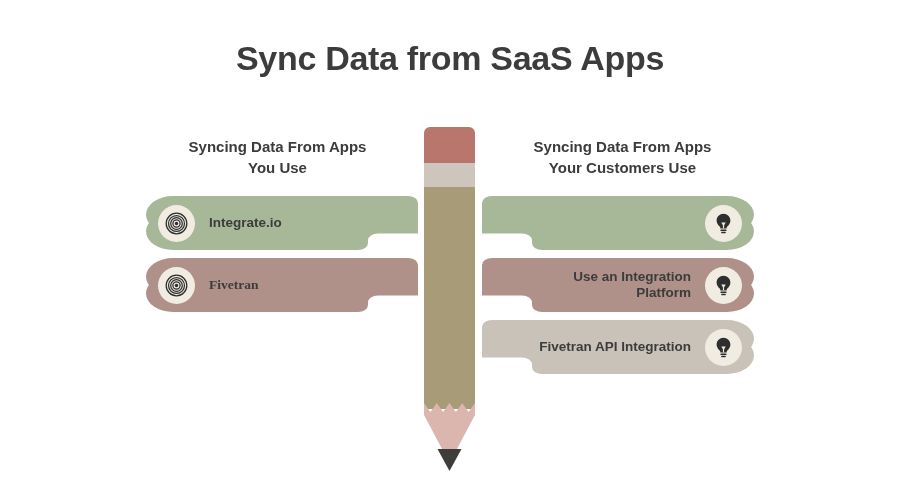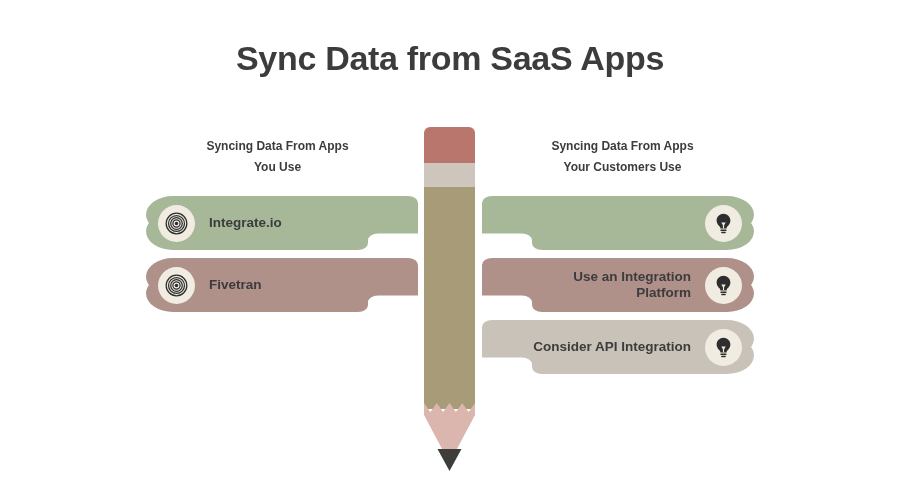--- a/index.html
+++ b/index.html
@@ -17,21 +17,21 @@
     position:absolute;top:39px;left:0;width:900px;
     text-align:center;
     font-size:34px;font-weight:bold;
     color:#3c3c3c;
     letter-spacing:-0.3px;
   }
 
   
   .col-head{
     position:absolute;
-    font-size:12px;font-weight:bold;
+    font-size:15px;font-weight:bold;
     color:#3c3c3c;
     line-height:21px;
     text-align:center;
     white-space:pre-line;
   }
   #head-left{top:136px;left:150px;width:255px;}
   #head-right{top:136px;left:495px;width:255px;}
 
   
   .pencil{position:absolute;left:424px;top:127px;width:51px;height:340px;}
@@ -76,21 +76,21 @@
   .bar-label{
     font-size:13.5px;font-weight:bold;color:#3c3c3c;
     line-height:16.5px;
     white-space:pre-line;
   }
   .bar-left  .bar-label{margin-left:14px;text-align:left;}
   .bar-right .bar-label{margin-right:14px;text-align:right;}
 
   
   #bar-l0{left:146px;top:196px;width:272px;}
-  #bar-l1{left:146px;top:258px;width:272px;}
+  #bar-l1{left:146px;top:258px;width:272px;font-family:Liberation Serif, serif;}
   #bar-l2{left:146px;top:320px;width:272px;}
   
   #bar-r0{left:482px;top:196px;width:272px;}
   #bar-r1{left:482px;top:258px;width:272px;justify-content:flex-end;}
   #bar-r2{left:482px;top:320px;width:272px;}
 
   
   #bar-l0,#bar-r0{z-index:6;}
   #bar-l1,#bar-r1{z-index:5;}
   #bar-l2,#bar-r2{z-index:4;}
@@ -209,17 +209,17 @@
     <div class="bar-content">
       <span class="icon-circle">
         <svg width="23" height="23" viewBox="0 0 32 32">
           <path fill="#2e2e2e" d="M16 2.5c-5.3 0-9.6 4.2-9.6 9.4 0 3.5 1.9 6.2 3.9 8 .8.7 1.3 1.5 1.3 2.4v.6h8.8v-.6c0-.9.5-1.7 1.3-2.4 2-1.8 3.9-4.5 3.9-8 0-5.2-4.3-9.4-9.6-9.4z"></path>
           <rect x="11.6" y="24.4" width="8.8" height="2.1" rx="1" fill="#2e2e2e"></rect>
           <rect x="12.7" y="27.4" width="6.6" height="2.1" rx="1" fill="#2e2e2e"></rect>
           <path fill="#f0ece1" d="M16 19.8l-3.1-5.1h6.2z"></path>
           <rect x="15.2" y="17.6" width="1.6" height="5" fill="#f0ece1"></rect>
         </svg>
       </span>
-      <span class="bar-label">Consider API Integration</span>
+      <span class="bar-label">Fivetran API Integration</span>
     </div>
   </div>
 
 </div>
 
 </body></html>

